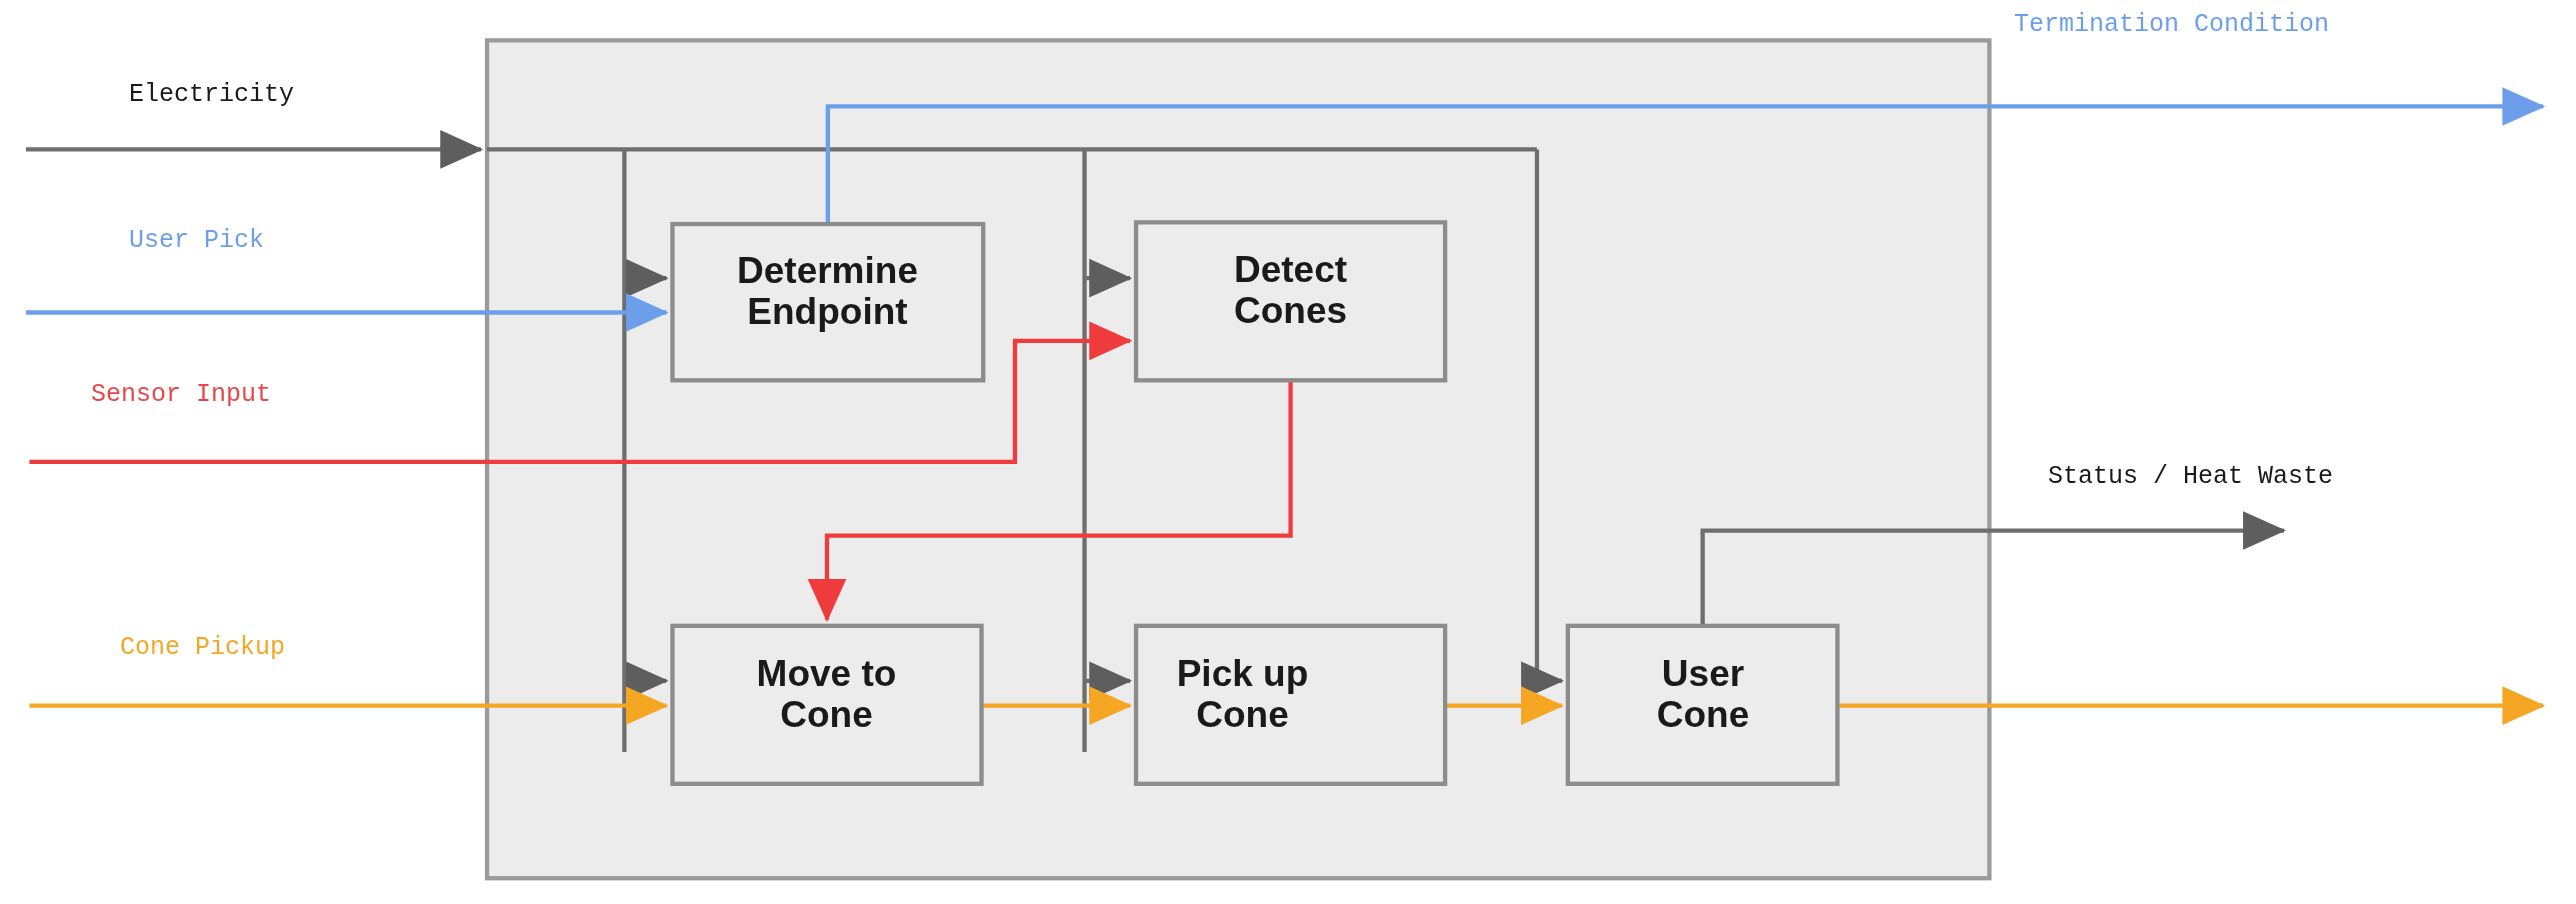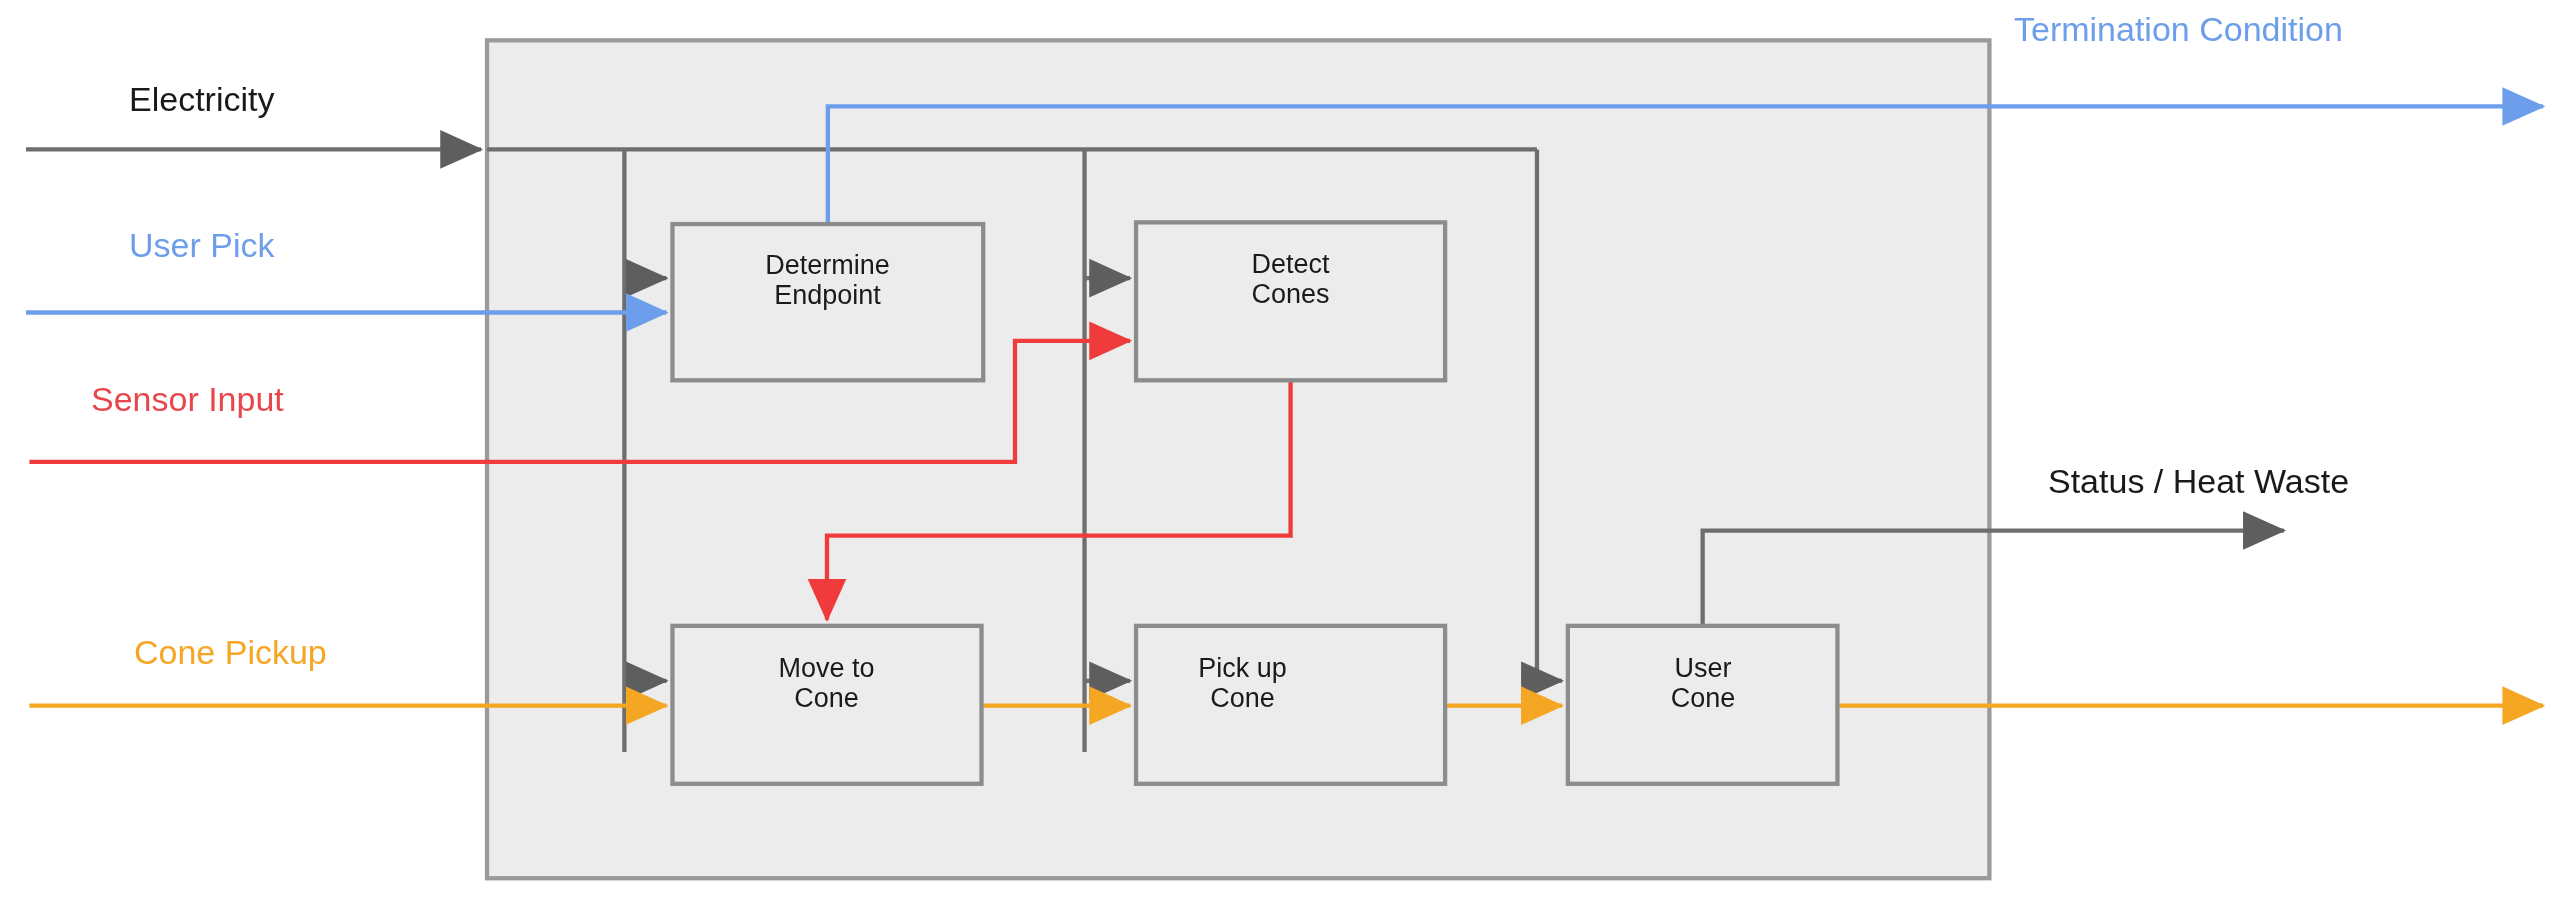--- a/index.html
+++ b/index.html
@@ -1,22 +1,22 @@
 <!DOCTYPE html>
 <html style="font-size:13.7px"><head>
 <meta charset="utf-8">
 <style>
   html,body{margin:0;padding:0;background:#ffffff;}
   body{width:2576px;height:904px;overflow:hidden;
        font-family:"Liberation Sans","DejaVu Sans",sans-serif;}
   #stage{position:relative;width:2576px;height:904px;background:#fff;}
   svg{position:absolute;top:0;left:0;}
-  .lbl{position:absolute;white-space:nowrap;font-size:34px;line-height:1;}
-  .boxlbl{position:absolute;text-align:center;font-size:27px;color:#1a1a1a;
-          line-height:1.12;white-space:pre-line;}
+  .lbl{position:absolute;white-space:nowrap;font-size:25px;line-height:1;font-family:Liberation Mono, monospace;}
+  .boxlbl{position:absolute;text-align:center;font-size:37px;color:#1a1a1a;
+          line-height:1.12;white-space:pre-line;font-weight:bold;}
 </style>
 </head>
 <body>
 
 <div id="stage">
 
   <svg width="2576" height="904" viewBox="0 0 3000 1053">
     <defs>
       <marker id="ahGray" markerWidth="11" markerHeight="11" refX="9.5" refY="5.5" orient="auto" markerUnits="strokeWidth">
         <path d="M0,1 L10,5.5 L0,10 z" fill="#5e5e5e"></path>
@@ -103,18 +103,18 @@
   <div class="boxlbl" style="left:672px;top:653px;width:309px;">Move to
 Cone</div>
   <div class="boxlbl" style="left:1088px;top:653px;width:309px;">Pick up
 Cone</div>
   <div class="boxlbl" style="left:1568px;top:653px;width:270px;">User
 Cone</div>
 
   <div class="lbl" style="left:129px;top:82px;color:#1a1a1a;text-align:center;">Electricity</div>
   <div class="lbl" style="left:129px;top:228px;color:#6d9eeb;">User Pick</div>
   <div class="lbl" style="left:91px;top:382px;color:#e8464a;">Sensor Input</div>
-  <div class="lbl" style="left:120px;top:635px;color:#f5a623;margin-left:14px;">Cone Pickup</div>
+  <div class="lbl" style="left:120px;top:635px;color:#f5a623;">Cone Pickup</div>
   <div class="lbl" style="left:2014px;top:12px;color:#6d9eeb;">Termination Condition</div>
   <div class="lbl" style="left:2048px;top:464px;color:#1a1a1a;">Status / Heat Waste</div>
 
 </div>
 
 
 </body></html>

